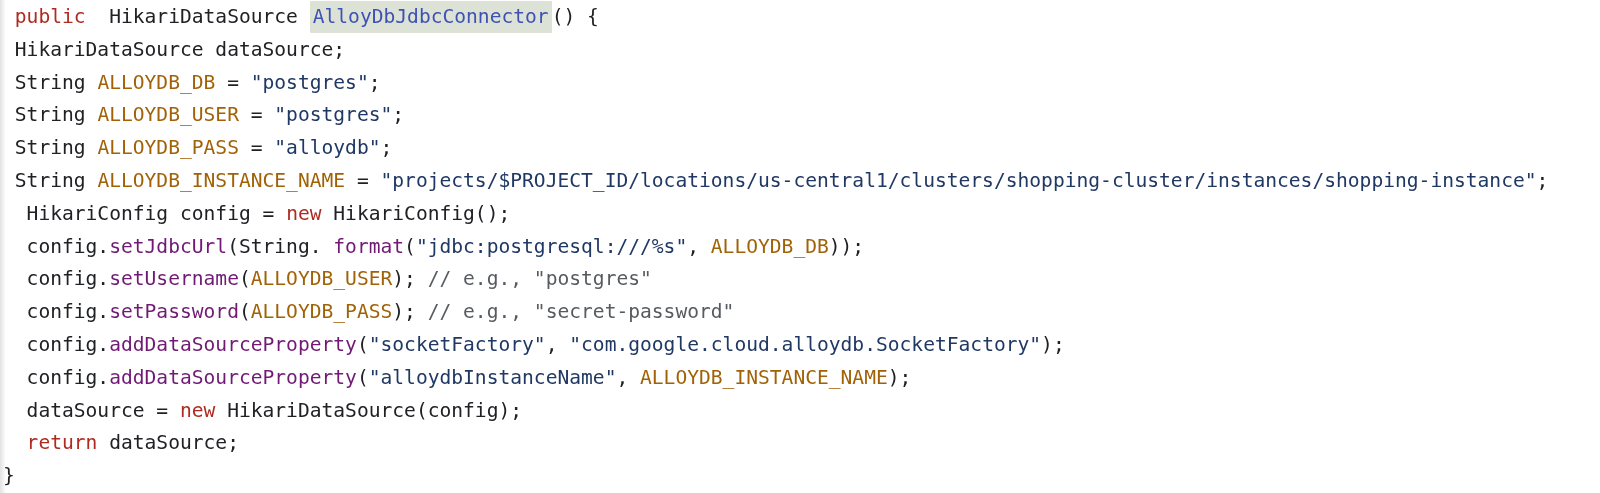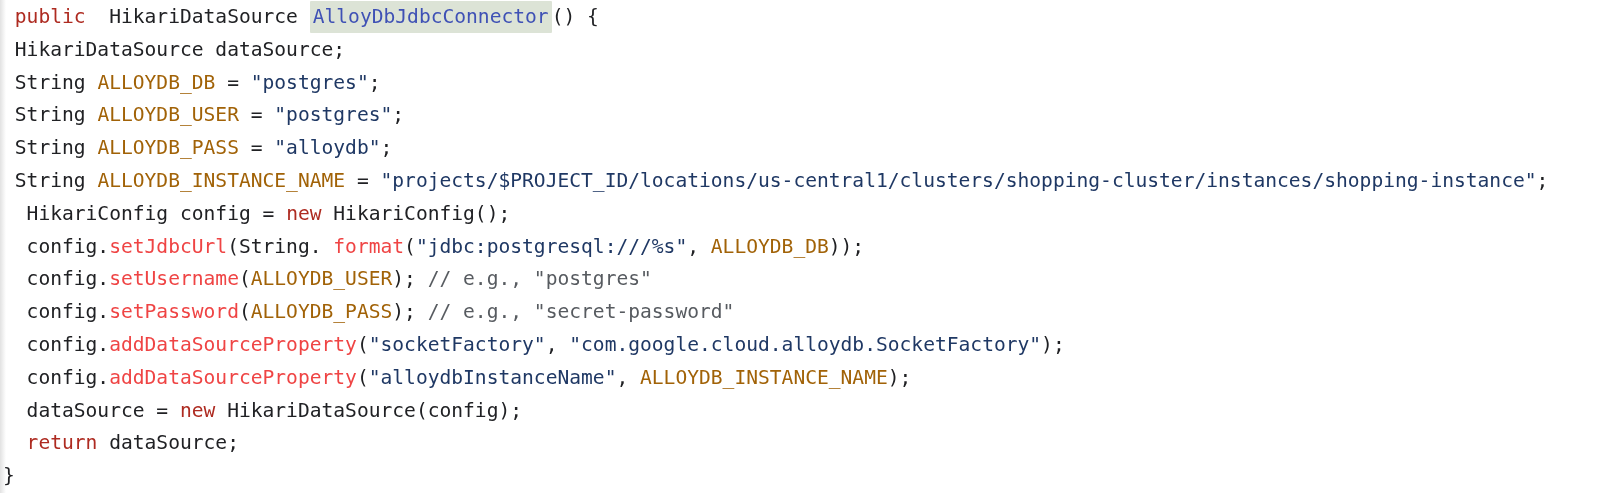--- a/index.html
+++ b/index.html
@@ -30,21 +30,21 @@
     font-family: "DejaVu Sans Mono", "Liberation Mono", monospace;
     font-size: 19.6px;
     line-height: 32.8px;
     white-space: pre;
     color: #202124;
   }
   .code-line { height: 32.8px; }
   .tk-d  { color: #202124; }            
   .tk-k  { color: #ae2b21; }            
   .tk-c  { color: #a16207; }            
-  .tk-m  { color: #ef4444; }            
+  .tk-m  { color: #701a75; }            
   .tk-s  { color: #1f3864; }            
   .tk-cm { color: #575b60; }            
   .tk-fn {                              
     color: #3f51b5;
     background: #dce3d6;
     padding: 4px 3px 5px 3px;
     border-radius: 1px;
   }
 </style>
 </head>

